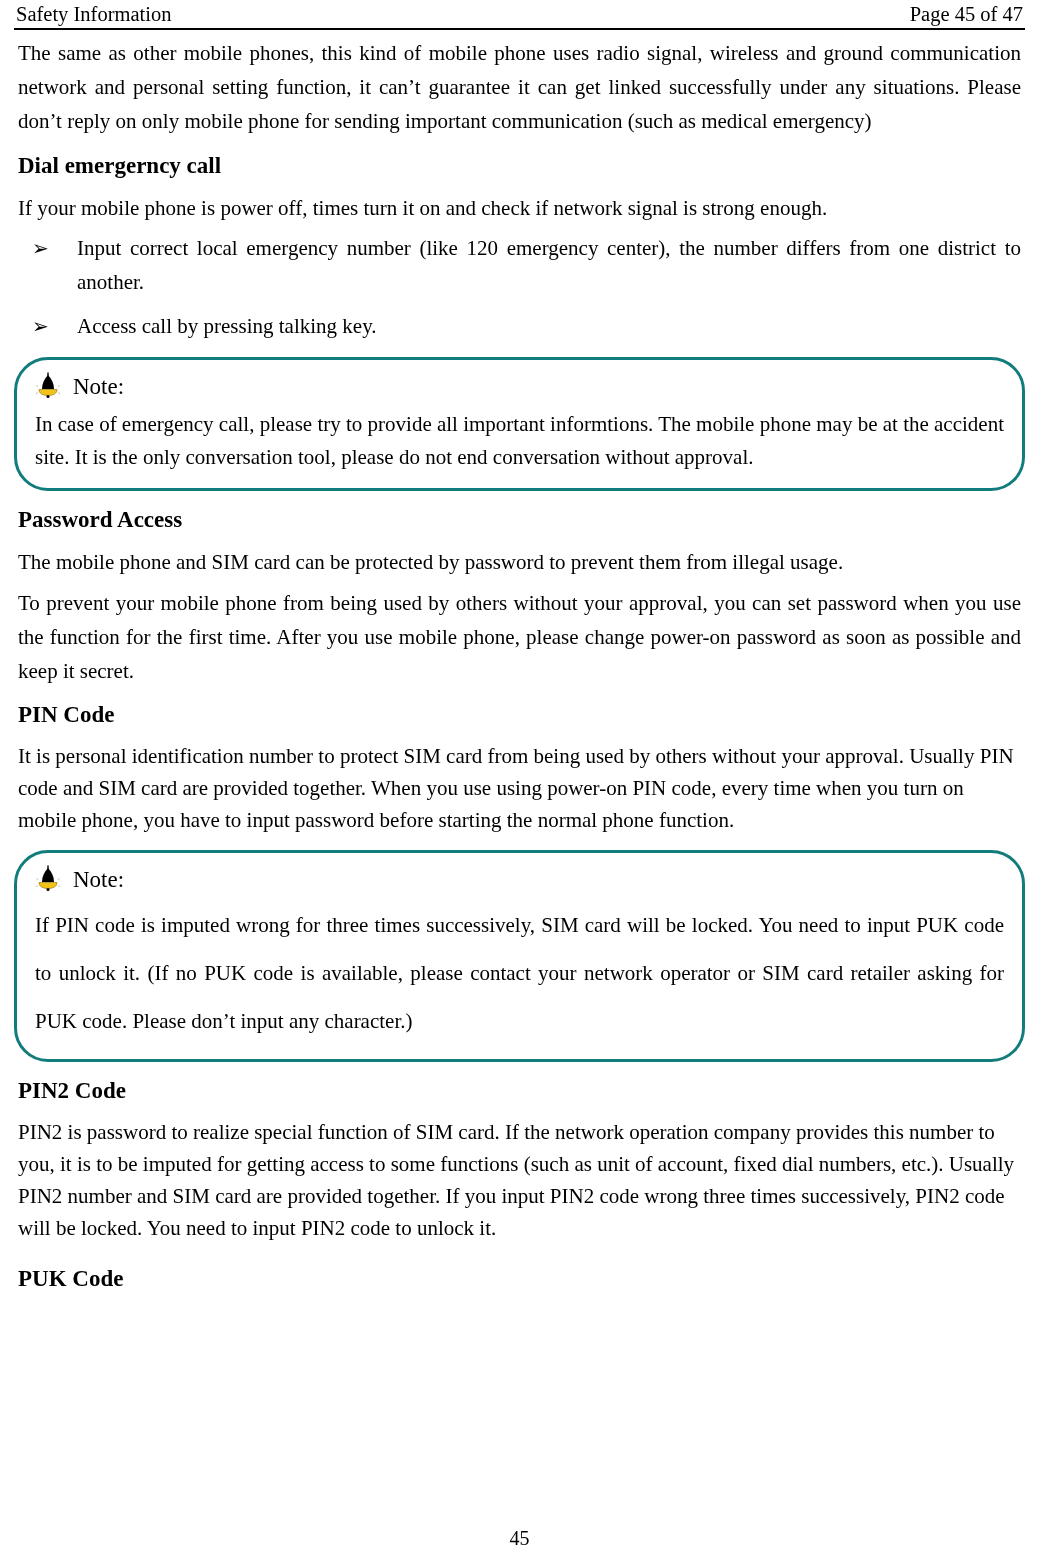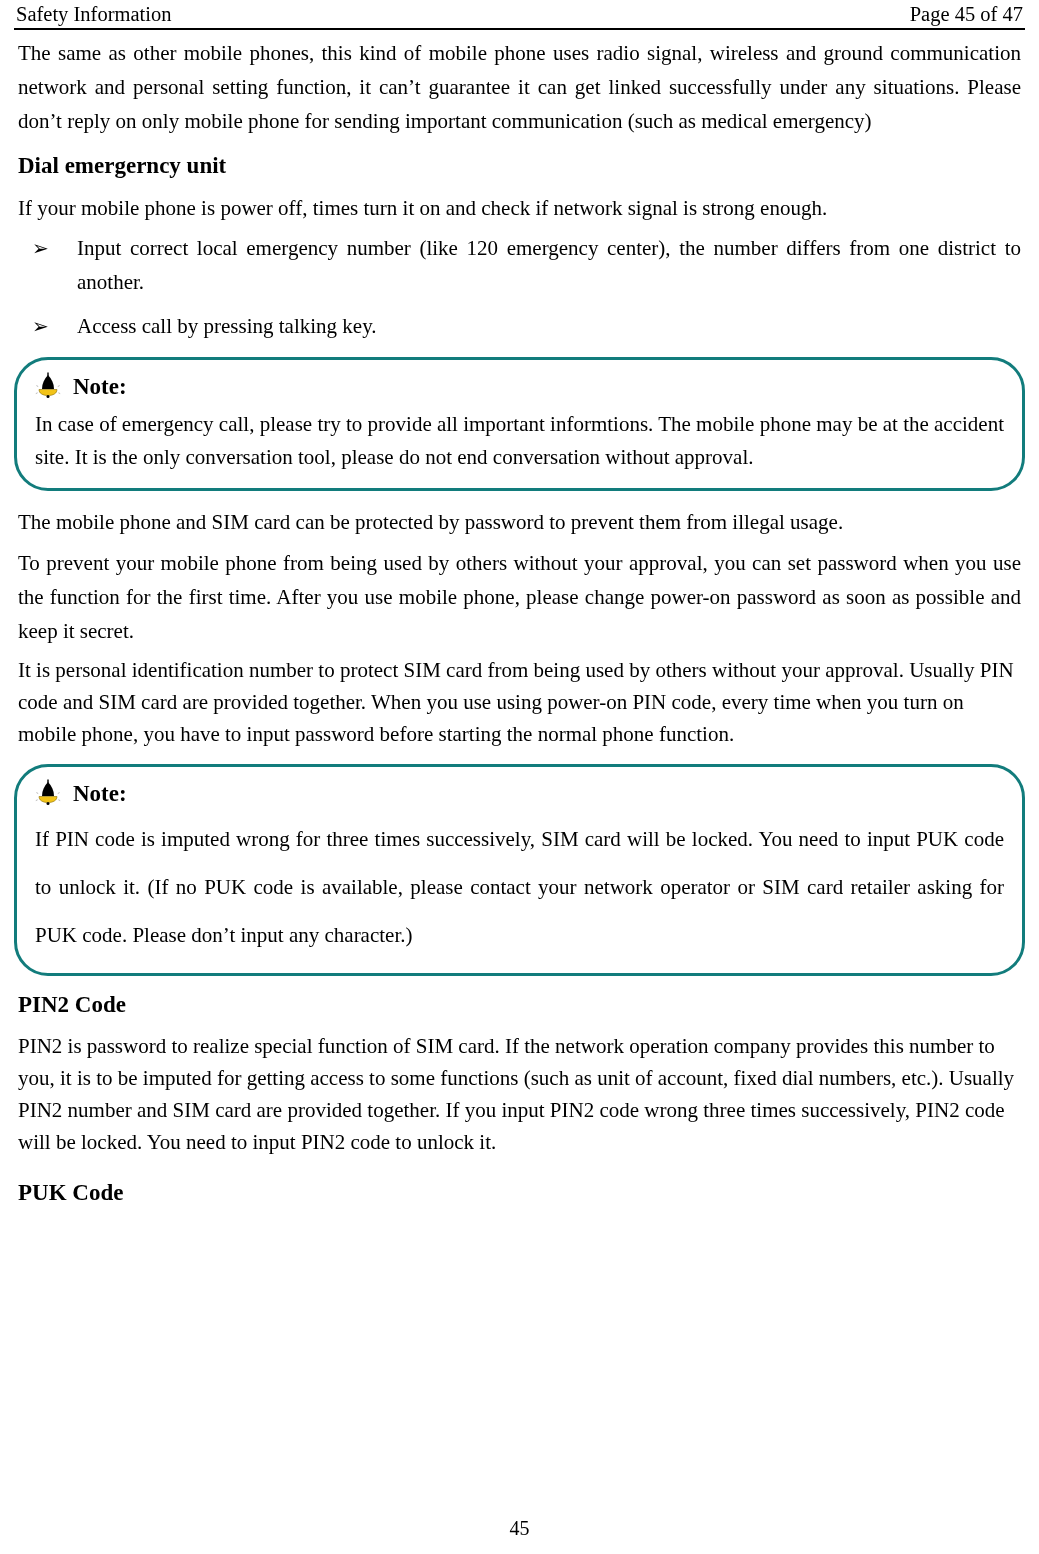--- a/index.html
+++ b/index.html
@@ -97,21 +97,21 @@
     background: #ffffff;
   }
   .note-title-row {
     display: flex;
     align-items: center;
     gap: 12px;
     margin-bottom: 6px;
   }
   .note-title {
     font-size: 23px;
-    font-weight: bold;
+    font-weight: normal;
     line-height: 30px;
   }
   .note-body {
     font-size: 21px;
     line-height: 33px;
     text-align: justify;
     margin: 0;
   }
   .note-body.tall { line-height: 48px; }
 
@@ -119,42 +119,42 @@
   .bell-icon {
     width: 26px;
     height: 30px;
     display: inline-block;
     flex: 0 0 auto;
   }
 
   
   .footer-num {
     position: absolute;
-    bottom: 14px;
+    bottom: 4px;
     left: 0;
     width: 100%;
     text-align: center;
     font-size: 20px;
     line-height: 24px;
     font-family: Liberation Serif, serif;
   }
 </style>
 </head>
 <body>
 
 <div class="page">
 
   <div class="header">
     <span class="header-left">Safety Information</span>
     <span class="header-right">Page 45 of 47</span>
   </div>
 
   <p class="body-text loose">The same as other mobile phones, this kind of mobile phone uses radio signal, wireless and ground communication network and personal setting function, it can’t guarantee it can get linked successfully under any situations. Please don’t reply on only mobile phone for sending important communication (such as medical emergency)</p>
 
-  <h2 class="heading">Dial emergerncy unit</h2>
+  <h2 class="heading">Dial emergerncy call</h2>
   <p class="body-text nojust">If your mobile phone is power off, times turn it on and check if network signal is strong enough.</p>
 
   <ul class="arrow-list">
     <li>
       <span class="arrow-marker">➢</span>
       <span>Input correct local emergency number (like 120 emergency center), the number differs from one district to another.</span>
     </li>
     <li>
       <span class="arrow-marker">➢</span>
       <span>Access call by pressing talking key.</span>
@@ -176,24 +176,26 @@
             <line x1="2.6" y1="20.8" x2="0.8" y2="21.6"></line>
             <line x1="23.4" y1="20.8" x2="25.2" y2="21.6"></line>
           </g>
         </svg>
       </span>
       <span class="note-title">Note:</span>
     </div>
     <p class="note-body">In case of emergency call, please try to provide all important informtions. The mobile phone may be at the accident site. It is the only conversation tool, please do not end conversation without approval.</p>
   </div>
 
+  <h2 class="heading">Password Access</h2>
   <p class="body-text nojust">The mobile phone and SIM card can be protected by password to prevent them from illegal usage.</p>
 
   <p class="body-text loose">To prevent your mobile phone from being used by others without your approval, you can set password when you use the function for the first time. After you use mobile phone, please change power-on password as soon as possible and keep it secret.</p>
 
+  <h2 class="heading">PIN Code</h2>
   <p class="body-text tight">It is personal identification number to protect SIM card from being used by others without your approval. Usually PIN code and SIM card are provided together. When you use using power-on PIN code, every time when you turn on mobile phone, you have to input password before starting the normal phone function.</p>
 
   <div class="note-box">
     <div class="note-title-row">
       <span class="bell-icon">
         <svg viewBox="0 0 26 30" width="26" height="30" xmlns="http://www.w3.org/2000/svg">
           <path d="M13 3 C9 7 7 12 7 17 L19 17 C19 12 17 7 13 3 Z" fill="#000000"></path>
           <rect x="12.3" y="0.5" width="1.4" height="3.5" fill="#000000"></rect>
           <path d="M4 17.5 C4 21.5 8 23.5 13 23.5 C18 23.5 22 21.5 22 17.5 Z" fill="#F2C318" stroke="#8a6d05" stroke-width="0.6"></path>
           <circle cx="13" cy="24.6" r="1.5" fill="#000000"></circle>

